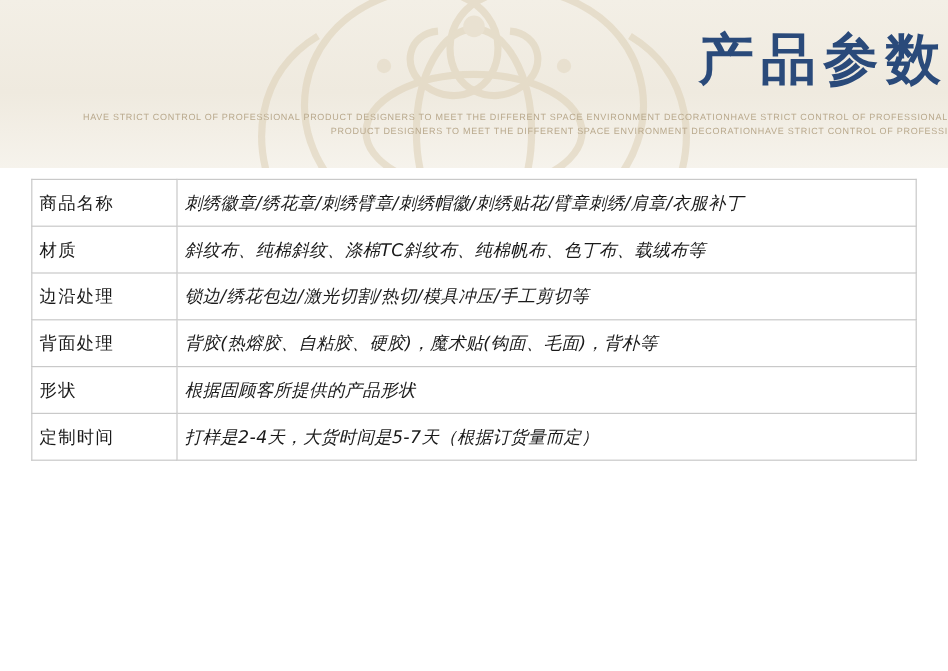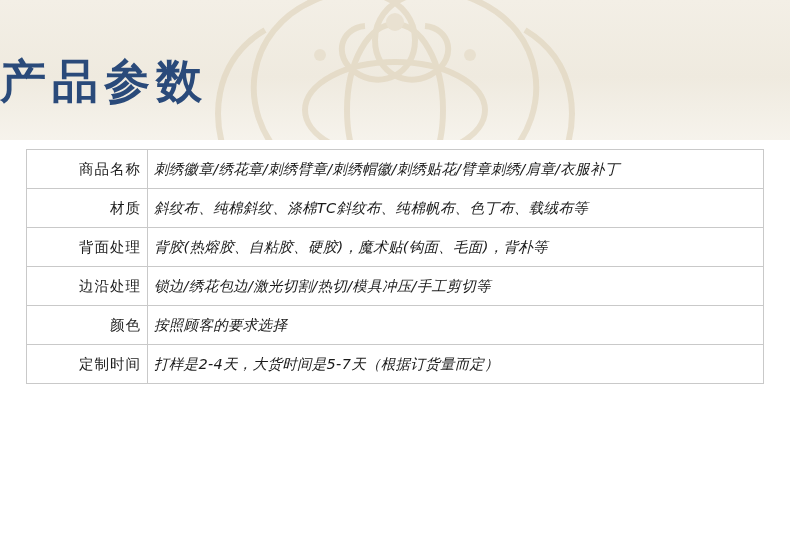--- a/index.html
+++ b/index.html
@@ -32,23 +32,22 @@
     top: -40px;
     left: 50%;
     transform: translateX(-50%);
     width: 560px;
     height: 230px;
     opacity: 0.55;
   }
   .banner-inner {
     position: relative;
     z-index: 3;
-    text-align: left;
-    padding-top: 8px;
-    margin-top: 44px;
+    text-align: right;
+    padding-top: 20px;
   }
   .banner-title {
     font-family: "DejaVu Sans", "Liberation Sans", sans-serif;
     font-size: 46px;
     font-weight: bold;
     color: #2a4a7a;
     letter-spacing: 6px;
     line-height: 58px;
     margin: 0;
   }
@@ -85,21 +84,21 @@
     border: 1px solid #c9c9c9;
     height: 38px;
     font-family: "DejaVu Sans", "Liberation Sans", sans-serif;
     font-size: 14.5px;
     color: #1a1a1a;
     padding: 0 6px;
     vertical-align: middle;
   }
   td.k {
     width: 108px;
-    text-align: right;
+    text-align: left;
     letter-spacing: 1px;
     font-size: 14.5px;
   }
   td.v {
     padding-left: 14px;
     letter-spacing: 0.3px;
     font-style: italic;
   }
 </style>
 </head>
@@ -119,45 +118,47 @@
       </g>
       <g fill="#e3d8c2">
         <circle cx="280" cy="62" r="9"></circle>
         <circle cx="205" cy="95" r="6"></circle>
         <circle cx="355" cy="95" r="6"></circle>
       </g>
     </svg>
 
     <div class="banner-inner">
       <div class="banner-title">产品参数</div>
+      <div class="banner-en1">HAVE STRICT CONTROL OF PROFESSIONAL PRODUCT DESIGNERS TO MEET THE DIFFERENT SPACE ENVIRONMENT DECORATIONHAVE STRICT CONTROL OF PROFESSIONAL</div>
+      <div class="banner-en2">PRODUCT DESIGNERS TO MEET THE DIFFERENT SPACE ENVIRONMENT DECORATIONHAVE STRICT CONTROL OF PROFESSI</div>
     </div>
   </div>
 
   <div class="table-wrap">
     <table class="spec">
       <tbody>
         <tr>
           <td class="k">商品名称</td>
           <td class="v">刺绣徽章/绣花章/刺绣臂章/刺绣帽徽/刺绣贴花/臂章刺绣/肩章/衣服补丁</td>
         </tr>
         <tr>
           <td class="k">材质</td>
           <td class="v">斜纹布、纯棉斜纹、涤棉TC斜纹布、纯棉帆布、色丁布、载绒布等</td>
         </tr>
         <tr>
+          <td class="k">边沿处理</td>
+          <td class="v">锁边/绣花包边/激光切割/热切/模具冲压/手工剪切等</td>
+        </tr>
+        <tr>
           <td class="k">背面处理</td>
           <td class="v">背胶(热熔胶、自粘胶、硬胶)，魔术贴(钩面、毛面)，背朴等</td>
         </tr>
         <tr>
-          <td class="k">边沿处理</td>
-          <td class="v">锁边/绣花包边/激光切割/热切/模具冲压/手工剪切等</td>
-        </tr>
-        <tr>
-          <td class="k">颜色</td>
-          <td class="v">按照顾客的要求选择</td>
+          <td class="k">形状</td>
+          <td class="v">根据固顾客所提供的产品形状</td>
         </tr>
         <tr>
           <td class="k">定制时间</td>
           <td class="v">打样是2-4天，大货时间是5-7天（根据订货量而定）</td>
         </tr>
       </tbody>
     </table>
   </div>
 
 </div>

